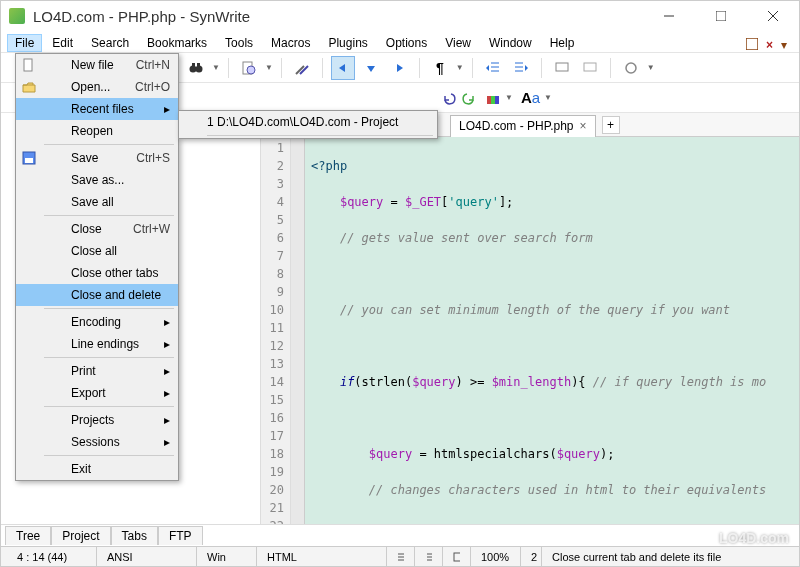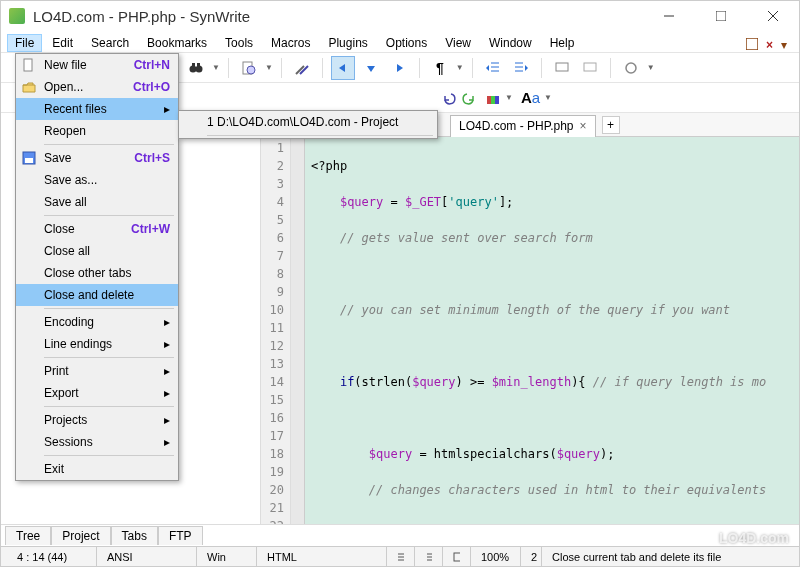--- a/index.html
+++ b/index.html
@@ -14,45 +14,45 @@
     .menubar .menu-item.active { background: #cce8ff; border: 1px solid #99d1ff; padding: 1px 7px; }
     .menubar .spacer { flex: 1; }
     .menubar .mb-icons { display: flex; gap: 8px; padding-right: 6px; }
     .toolbar { height: 30px; border-bottom: 1px solid #e5e5e5; display: flex; align-items: center; padding: 0 6px; gap: 4px; }
     .toolbar .tb-btn { width: 24px; height: 24px; display: flex; align-items: center; justify-content: center; border: 1px solid transparent; }
     .toolbar .tb-btn.active { border: 1px solid #7eb4ea; background: #cde6f7; }
     .toolbar .sep { width: 1px; height: 20px; background: #ddd; margin: 0 4px; }
     .toolbar2 { height: 30px; border-bottom: 1px solid #e5e5e5; display: flex; align-items: center; padding: 0 6px; gap: 4px; }
     .file-menu { position: absolute; left: 14px; top: 52px; width: 164px; background: #f0f0f0; border: 1px solid #999; box-shadow: 2px 2px 5px rgba(0,0,0,0.3); z-index: 100; }
     .file-menu .fm-item { padding: 4px 8px 4px 28px; position: relative; display: flex; }
-    .file-menu .fm-item .fm-label { flex: 1; }
-    .file-menu .fm-item .fm-short { color: #6d28d9; font-weight: bold; }
+    .file-menu .fm-item .fm-label { flex: 1; margin-left: 27px; }
+    .file-menu .fm-item .fm-short { color: #404040; }
     .file-menu .fm-item.hover { background: #91c9f7; }
     .file-menu .fm-item .arrow { position: absolute; right: 8px; }
     .file-menu .fm-sep { height: 1px; background: #ccc; margin: 2px 4px 2px 28px; }
     .file-menu .fm-icon { position: absolute; left: 6px; width: 14px; height: 14px; top: 4px; }
     .sub-menu { position: absolute; left: 177px; top: 109px; width: 260px; background: #f0f0f0; border: 1px solid #999; box-shadow: 2px 2px 5px rgba(0,0,0,0.3); z-index: 101; }
     .sub-menu .sm-item { padding: 4px 8px 4px 28px; display: flex; }
     .sub-menu .sm-item .sm-label { flex: 1; }
     .sub-menu .sm-sep { height: 1px; background: #ccc; margin: 2px 4px 2px 28px; }
     .main { display: flex; height: calc(100% - 30px - 22px - 30px - 30px - 22px - 20px); }
     .left-panel { width: 260px; border-right: 1px solid #ddd; background: #fff; }
     .editor-area { flex: 1; display: flex; flex-direction: column; overflow: hidden; }
     .tabs { height: 24px; display: flex; align-items: center; border-bottom: 1px solid #ccc; background: #f7f7f7; padding-left: 4px; }
     .tab { background: #fff; border: 1px solid #bbb; border-bottom: none; padding: 2px 8px; display: flex; align-items: center; gap: 6px; height: 22px; margin-top: 2px; }
     .tab .tab-close { color: #666; font-size: 12px; }
     .tab-add { width: 18px; height: 18px; border: 1px solid #ccc; display: flex; align-items: center; justify-content: center; margin-left: 6px; background: #fff; }
     .code { flex: 1; display: flex; overflow: hidden; background: #d5ece3; font-family: Consolas, monospace; font-size: 12px; }
     .gutter { background: #f0f0f0; color: #888; text-align: right; padding: 2px 6px 2px 2px; border-right: 1px solid #ddd; line-height: 18px; width: 30px; }
     .gutter .ln { height: 18px; }
     .code-lines { flex: 1; padding: 2px 0 2px 6px; line-height: 18px; white-space: pre; }
     .code-lines .line { height: 18px; }
-    .kw-red { color: #000000; }
+    .kw-red { color: #0c4a6e; }
     .kw-brown { color: #a21caf; }
-    .kw-blue { color: #00008b; }
+    .kw-blue { color: #00008b; font-style: italic; }
     .kw-str { color: #008080; }
     .kw-num { color: #a52a2a; }
     .kw-cmt { color: #808080; font-style: italic; }
     .bottom-tabs { height: 22px; display: flex; align-items: center; border-top: 1px solid #ddd; padding-left: 4px; gap: 0; }
     .bottom-tab { padding: 2px 10px; border: 1px solid #ccc; border-bottom: none; background: #f5f5f5; }
     .statusbar { height: 20px; border-top: 1px solid #ccc; display: flex; align-items: center; font-size: 11px; padding: 0 6px; background: #f4f4f4; gap: 0; }
     .statusbar .sb-cell { border-right: 1px solid #ccc; padding: 0 10px; height: 100%; display: flex; align-items: center; }
     .folding { width: 14px; background: #e8e8e8; border-right: 1px solid #ccc; }
     .watermark { position: absolute; right: 10px; bottom: 20px; color: rgba(255,255,255,0.7); font-size: 14px; font-weight: bold; pointer-events: none; text-shadow: 0 0 3px rgba(0,0,0,0.4); }
     svg { display: block; }

